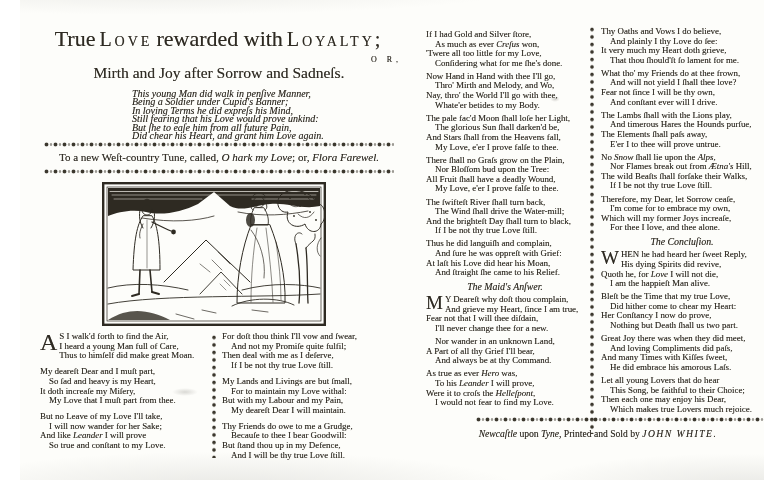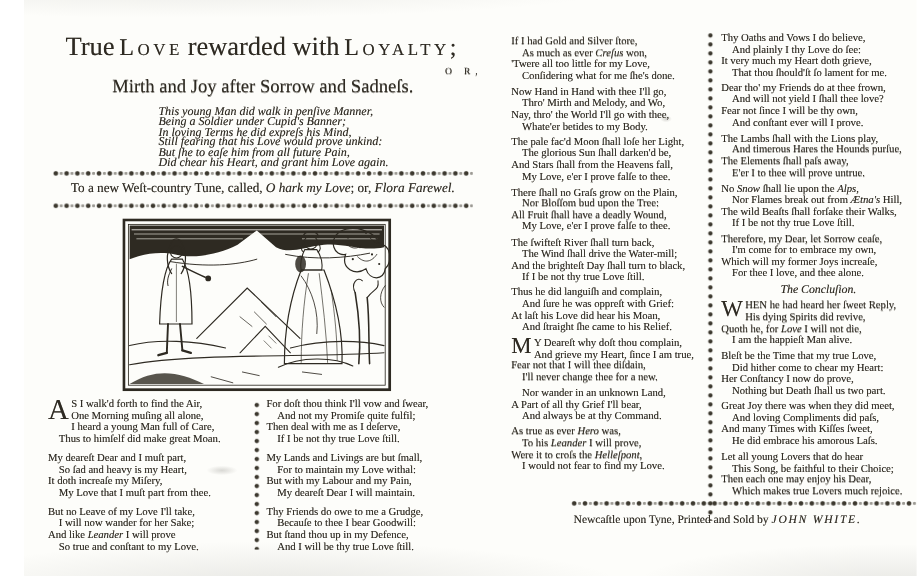--- a/index.html
+++ b/index.html
@@ -62,21 +62,21 @@
   .ind{padding-left:9px;}
   .stanza{margin-bottom:6px;clear:left;}
   .page-right .stanza{margin-bottom:3.5px;}
   .dropcap{float:left;font-size:19px;line-height:16.5px;margin-right:2px;}
   .lp-col1 .dropcap{font-size:24px;line-height:21px;}
   .verse-heading{font-style:italic;text-align:center;font-size:9.8px;margin:3px 0;font-family:Liberation Serif, serif;}
 
   
   .rp-orn{top:404px;left:64px;width:288px;}
   .rp-imprint{position:absolute;top:416px;left:0;right:0;text-align:center;font-size:9.6px;white-space:nowrap;}
-  .imp-italic{}
+  .imp-italic{font-style:italic;}
   .imp-caps{font-style:italic;letter-spacing:1.5px;}
 
   .smudge{position:absolute;border-radius:50%;pointer-events:none;}
   .smudge-a{left:152px;top:388px;width:26px;height:8px;background:radial-gradient(ellipse,rgba(110,108,100,.25),transparent 70%);}
   .smudge-b{left:530px;top:96px;width:10px;height:6px;background:radial-gradient(ellipse,rgba(110,108,100,.3),transparent 70%);}
 </style>
 </head>
 <body>
 
 <div id="sheet">
@@ -161,21 +161,20 @@
             <circle cx="192" cy="34" r="0.9"></circle>
             <circle cx="203" cy="12" r="0.9"></circle>
         </g>
       </g>
     </svg>
 
     <div class="vcol lp-col1">
         <div class="stanza">
           <span class="dropcap">A</span>
           <div class="vline">S I walk'd forth to find the Air,</div>
-          <div class="vline ind">One Morning muſing all alone,</div>
           <div class="vline">I heard a young Man full of Care,</div>
           <div class="vline ind">Thus to himſelf did make great Moan.</div>
         </div>
         <div class="stanza">
           <div class="vline">My deareſt Dear and I muſt part,</div>
           <div class="vline ind">So ſad and heavy is my Heart,</div>
           <div class="vline">It doth increaſe my Miſery,</div>
           <div class="vline ind">My Love that I muſt part from thee.</div>
         </div>
         <div class="stanza">
@@ -242,20 +241,21 @@
             <div class="vline">And the brighteſt Day ſhall turn to black,</div>
             <div class="vline ind">If I be not thy true Love ſtill.</div>
           </div>
           <div class="stanza">
             <div class="vline">Thus he did languiſh and complain,</div>
             <div class="vline ind">And ſure he was oppreſt with Grief:</div>
             <div class="vline">At laſt his Love did hear his Moan,</div>
             <div class="vline ind">And ſtraight ſhe came to his Relief.</div>
           </div>
         </div>
+      <div class="verse-heading">The Maid's Anſwer.</div>
       <div>
           <div class="stanza">
             <span class="dropcap">M</span>
             <div class="vline">Y Deareſt why doſt thou complain,</div>
             <div class="vline ind">And grieve my Heart, ſince I am true,</div>
             <div class="vline">Fear not that I will thee diſdain,</div>
             <div class="vline ind">I'll never change thee for a new.</div>
           </div>
           <div class="stanza">
             <div class="vline ind">Nor wander in an unknown Land,</div>
@@ -275,24 +275,24 @@
 
     <div class="vcol rp-col2">
       <div>
           <div class="stanza">
             <div class="vline">Thy Oaths and Vows I do believe,</div>
             <div class="vline ind">And plainly I thy Love do ſee:</div>
             <div class="vline">It very much my Heart doth grieve,</div>
             <div class="vline ind">That thou ſhould'ſt ſo lament for me.</div>
           </div>
           <div class="stanza">
-            <div class="vline">Dear tho' my Friends do at thee frown,</div>
+            <div class="vline">What tho' my Friends do at thee frown,</div>
             <div class="vline ind">And will not yield I ſhall thee love?</div>
             <div class="vline">Fear not ſince I will be thy own,</div>
-            <div class="vline ind">And conſtant ever will I prove.</div>
+            <div class="vline ind">And conſtant ever will I drive.</div>
           </div>
           <div class="stanza">
             <div class="vline">The Lambs ſhall with the Lions play,</div>
             <div class="vline ind">And timerous Hares the Hounds purſue,</div>
             <div class="vline">The Elements ſhall paſs away,</div>
             <div class="vline ind">E'er I to thee will prove untrue.</div>
           </div>
           <div class="stanza">
             <div class="vline">No <i>Snow</i> ſhall lie upon the <i>Alps</i>,</div>
             <div class="vline ind">Nor Flames break out from <i>Ætna's</i> Hill,</div>

